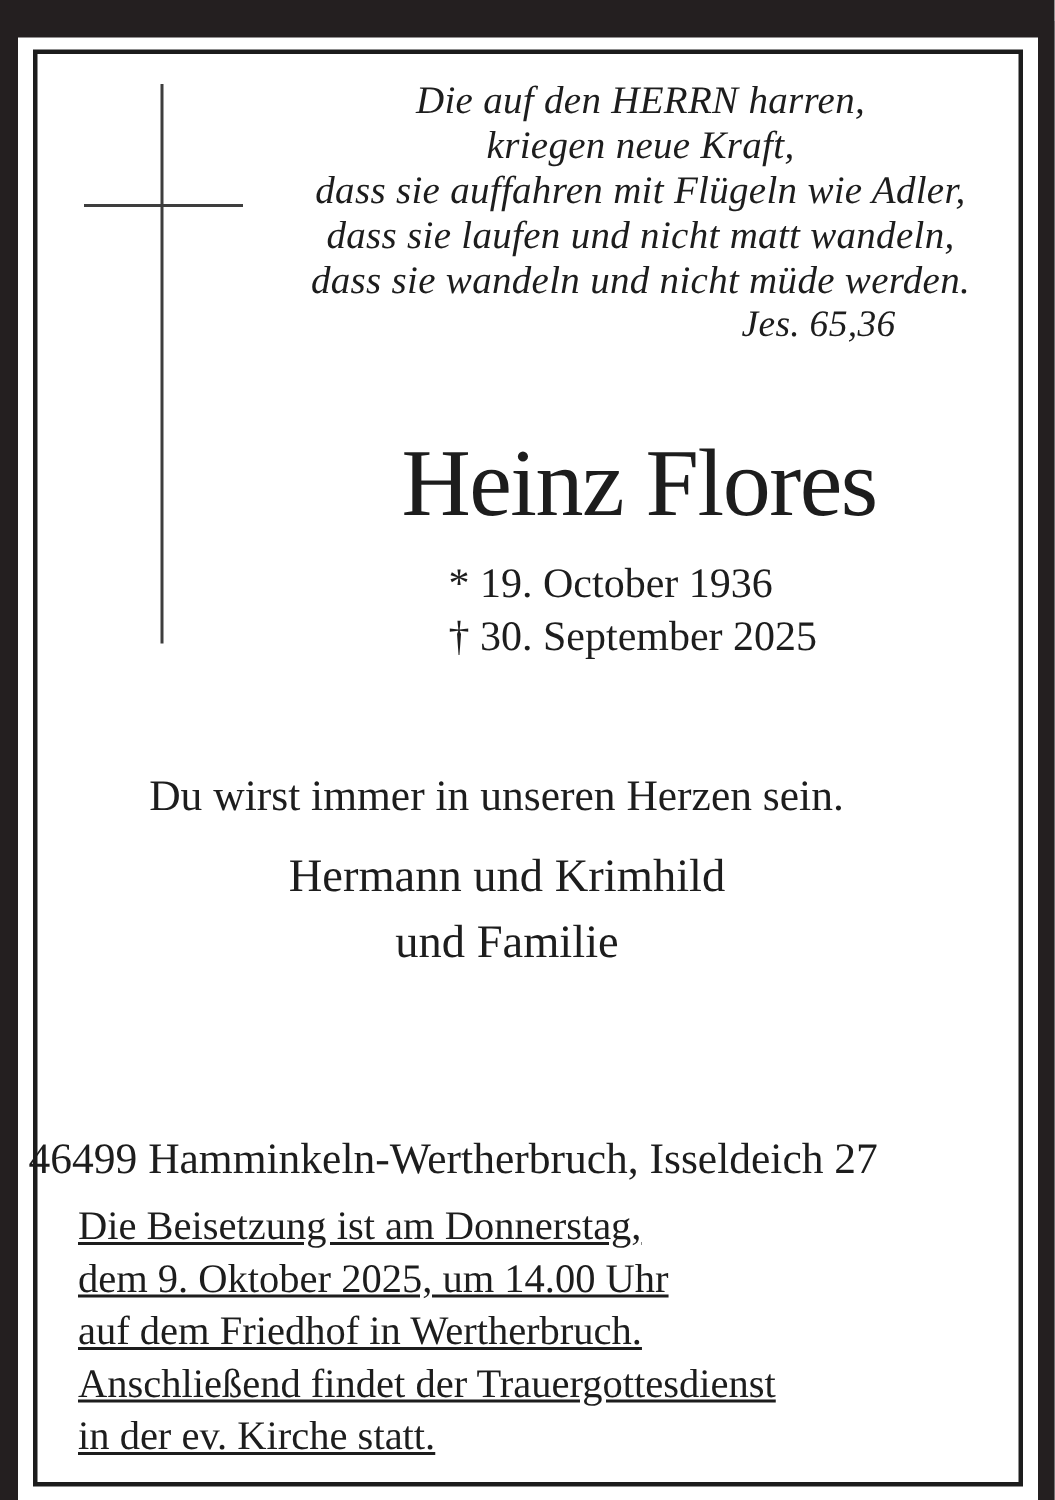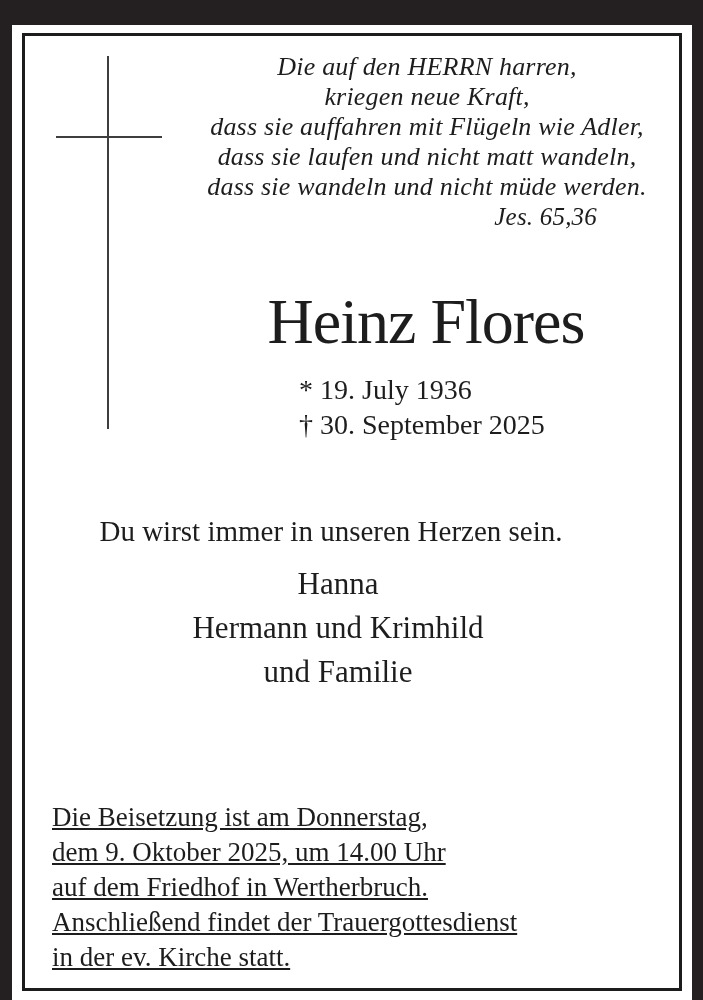--- a/index.html
+++ b/index.html
@@ -127,32 +127,32 @@
       <div class="verse-line">kriegen neue Kraft,</div>
       <div class="verse-line">dass sie auffahren mit Flügeln wie Adler,</div>
       <div class="verse-line">dass sie laufen und nicht matt wandeln,</div>
       <div class="verse-line">dass sie wandeln und nicht müde werden.</div>
       <div class="verse-attr">Jes. 65,36</div>
     </div>
 
     <h1 class="name">Heinz Flores</h1>
 
     <div class="dates">
-      <div>* 19. July 1936</div>
+      <div>* 19. October 1936</div>
       <div>† 30. September 2025</div>
     </div>
 
     <div class="condolence">Du wirst immer in unseren Herzen sein.</div>
 
     <div class="mourners">
-      <div class="mourner">Hanna</div>
       <div class="mourner">Hermann und Krimhild</div>
       <div class="mourner">und Familie</div>
     </div>
 
+    <div class="address">46499 Hamminkeln-Wertherbruch, Isseldeich 27</div>
 
     <div class="funeral">
       <div class="funeral-line">Die Beisetzung ist am Donnerstag,</div>
       <div class="funeral-line">dem 9. Oktober 2025, um 14.00 Uhr</div>
       <div class="funeral-line">auf dem Friedhof in Wertherbruch.</div>
       <div class="funeral-line">Anschließend findet der Trauergottesdienst</div>
       <div class="funeral-line">in der ev. Kirche statt.</div>
     </div>
 
   </div>

